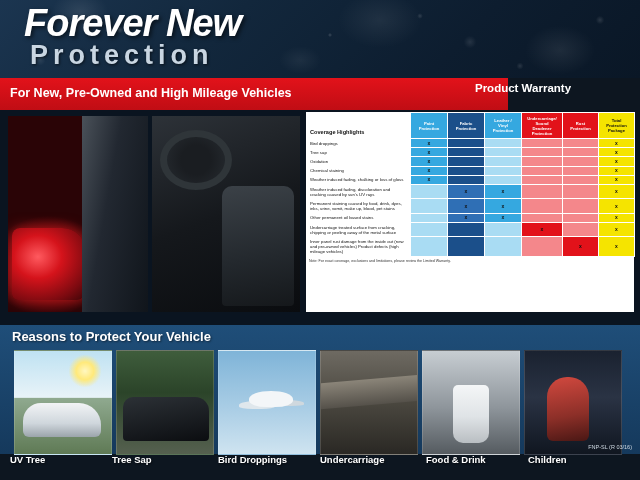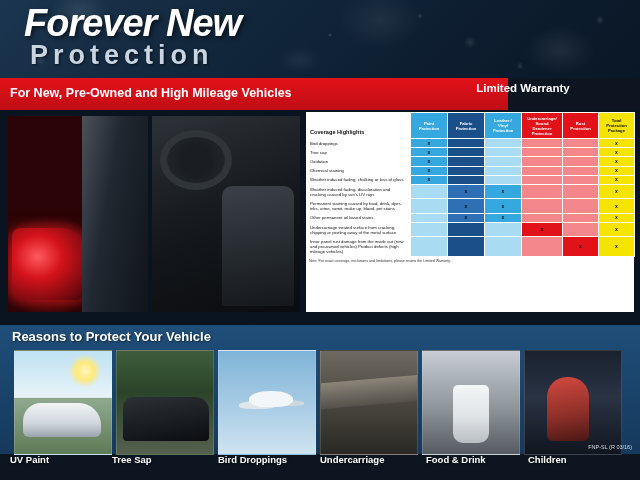--- a/index.html
+++ b/index.html
@@ -234,21 +234,21 @@
 
 <div class="header">
   <div class="brand-forever">Forever New</div>
   <div class="brand-protection">Protection</div>
 </div>
 
 <div class="redbar">
   <div class="redbar-text">For New, Pre-Owned and High Mileage Vehicles</div>
 </div>
 <div class="adv-title">
-  <div>Limited Warranty</div>
+  <div>Product Warranty</div>
 </div>
 
 <div class="mid">
   <div class="photo photo-taillight"></div>
   <div class="photo photo-interior"></div>
 </div>
 
 <div class="matrix">
   <table>
     <thead>
@@ -377,21 +377,21 @@
         </tr>
       </tbody>
   </table>
   <div class="mx-note">Note: For exact coverage, exclusions and limitations, please review the Limited Warranty.</div>
 </div>
 
 <div class="reasons">
   <div class="reasons-title">Reasons to Protect Your Vehicle</div>
 
   <div class="tile t1 img-uv"></div>
-  <div class="tile-cap c1">UV Paint</div>
+  <div class="tile-cap c1">UV Tree</div>
 
   <div class="tile t2 img-tree"></div>
   <div class="tile-cap c2">Tree Sap</div>
 
   <div class="tile t3 img-bird"></div>
   <div class="tile-cap c3">Bird Droppings</div>
 
   <div class="tile t4 img-under"></div>
   <div class="tile-cap c4">Undercarriage</div>
 

